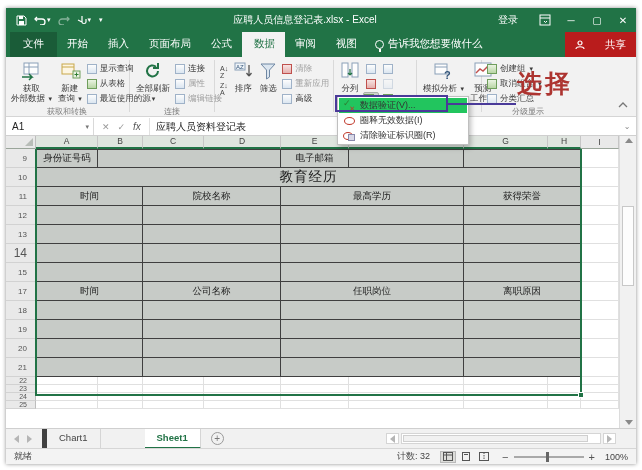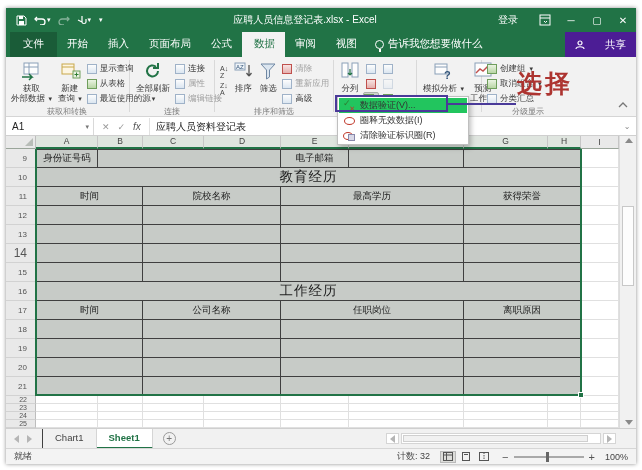--- a/index.html
+++ b/index.html
@@ -20,21 +20,21 @@
 
   
   .tabbar { position:absolute; left:0; top:24px; width:630px; height:25px; background:#217346; display:flex; align-items:flex-end; }
   .tabs { display:flex; align-items:flex-end; height:25px; padding-left:4px; }
   .tab { padding:5px 10px 6px; font-size:10.5px; color:#fff; cursor:pointer; white-space:nowrap;text-align:right; }
   .tab.filetab { background:#1a5c38; padding:5px 13px 6px; }
   .tab.active { background:#f2f2f2; color:#217346;padding-left:12px; }
   .tellme { display:flex; align-items:center; gap:4px; color:#fff; font-size:10.5px; padding:5px 8px 6px; }
   .bulb { width:9px; height:9px; border:1px solid #fff; border-radius:50%; position:relative; }
   .bulb::after { content:""; position:absolute; left:3px; top:8px; width:2px; height:3px; background:#fff; }
-  .share { margin-left:auto; height:25px; background:#4c1d95; color:#fff; display:flex; align-items:center; gap:20px; padding:0 10px; font-size:10.5px; cursor:pointer; }
+  .share { margin-left:auto; height:25px; background:#b91c1c; color:#fff; display:flex; align-items:center; gap:20px; padding:0 10px; font-size:10.5px; cursor:pointer; }
 
   
   .ribbon { position:absolute; left:0; top:49px; width:630px; height:60px; background:#f2f2f2; border-bottom:1px solid #d5d5d5; display:flex; }
   .rgroup { display:flex; flex-direction:column; height:100%; position:relative; }
   .rgc { flex:1; display:flex; align-items:flex-start; padding:3px 2px 0; }
   .rg-label { height:13px; text-align:center; font-size:8px; color:#7a7a7a; line-height:12px; white-space:nowrap; }
   .rdiv { width:1px; height:52px; background:#d9d9d9; margin:3px 1px 0; }
   .bigbtn { display:flex; flex-direction:column; align-items:center; padding:1px 3px; cursor:pointer; border-radius:2px; }
   .bigbtn .bl { font-size:8.5px; color:#3c3c3c; text-align:center; line-height:10px; margin-top:2px; white-space:nowrap; }
   .sstack { display:flex; flex-direction:column; justify-content:flex-start; gap:1px; padding-top:2px; }
@@ -94,21 +94,21 @@
   .mi-ic.clearc::after { content:""; position:absolute; right:0; bottom:0; width:5px; height:5px; background:#d9d9e8; border:1px solid #8888aa; }
   .prect { position:absolute; left:329px; top:87px; width:113px; height:17px; border:2px solid #4a3a99; z-index:55; pointer-events:none; }
   .pline { position:absolute; left:442px; top:95px; width:68px; height:2px; background:#4a3a99; z-index:55; }
   .annot { position:absolute; left:511px; top:59px; font-size:25px; font-weight:bold; color:#ad3430; z-index:60; letter-spacing:3px; }
 
   
   .sheettabs { position:absolute; left:0; top:420px; width:630px; height:20px; background:#f1f1f1; border-top:1px solid #cfcfcf; display:flex; align-items:center; font-size:9.5px; }
   .snav { display:flex; gap:8px; padding:0 10px 0 8px; }
   .tri-l { border-top:4px solid transparent; border-bottom:4px solid transparent; border-right:5px solid #b5b5b5; cursor:pointer; }
   .tri-r { border-top:4px solid transparent; border-bottom:4px solid transparent; border-left:5px solid #b5b5b5; cursor:pointer; }
-  .stabs { display:flex; height:20px; border-left:1px solid #404040; }
+  .stabs { display:flex; height:20px; border-left:5px solid #404040;gap:44px; }
   .stab { padding:3px 12px 0; color:#444; border-right:1px solid #d5d5d5; cursor:pointer; }
   .stab.active { background:#fff; color:#217346; font-weight:bold; border-bottom:2px solid #217346; }
   .addsheet { width:13px; height:13px; border:1px solid #9a9a9a; border-radius:50%; margin-left:10px; display:flex; align-items:center; justify-content:center; color:#777; font-size:10px; line-height:10px; cursor:pointer; }
   .hscroll { margin-left:auto; display:flex; align-items:center; gap:2px; padding-right:20px; }
   .hs-track { width:200px; height:11px; background:#fff; border:1px solid #d5d5d5; position:relative; }
   .hs-thumb { position:absolute; left:1px; top:1px; width:185px; height:7px; background:#f1f1f1; border:1px solid #cfcfcf; }
   .hs-btn { width:13px; height:11px; background:#fff; border:1px solid #d5d5d5; display:flex; align-items:center; justify-content:center; cursor:pointer; }
 
   
   .statusbar { position:absolute; left:0; top:440px; width:630px; height:16px; background:#f3f3f3; border-top:1px solid #d6d6d6; display:flex; align-items:center; font-size:9px; color:#444; }
@@ -301,21 +301,20 @@
           <div class="smallbtn gray">
               <span class="micon"></span>
               <span>重新应用</span>
             </div>
           <div class="smallbtn">
               <span class="micon"></span>
               <span>高级</span>
             </div>
         </div>
       </div>
-      <div class="rg-label">排序和筛选</div>
     </div>
     <div class="rdiv"></div>
 
     <div class="rgroup" style="width:80px">
       <div class="rgc">
         <div class="bigbtn">
           <svg width="20" height="20" viewBox="0 0 20 20">
               <rect x="2" y="2" width="6" height="14" fill="#fdfdfd" stroke="#8aa0b8"></rect>
               <rect x="12" y="2" width="6" height="14" fill="#fdfdfd" stroke="#8aa0b8"></rect>
               <path d="M10 8 v6 m0 0 l-2 -2 m2 2 l2 -2" stroke="#217346" fill="none" stroke-width="1.2"></path>
@@ -473,25 +472,20 @@
         </div>
         <div class="grow" style="height: 19px;">
           <div class="gutter" style="line-height: 19px; font-size: 8px;">15</div>
           <div class="tcell first" style="width: 107px;"></div>
           <div class="tcell" style="width: 138px;"></div>
           <div class="tcell" style="width: 183px;"></div>
           <div class="tcell" style="width: 117px;"></div>
           <div class="icell"></div>
         </div>
         <div class="grow" style="height: 19px;">
-          <div class="gutter" style="line-height: 19px; font-size: 8px;">16</div>
-          <div class="tcell first bigtitle first" style="width: 545px;">工作经历</div>
-          <div class="icell"></div>
-        </div>
-        <div class="grow" style="height: 19px;">
           <div class="gutter" style="line-height: 19px; font-size: 8px;">17</div>
           <div class="tcell first" style="width: 107px;">时间</div>
           <div class="tcell" style="width: 138px;">公司名称</div>
           <div class="tcell" style="width: 183px;">任职岗位</div>
           <div class="tcell" style="width: 117px;">离职原因</div>
           <div class="icell"></div>
         </div>
         <div class="grow" style="height: 19px;">
           <div class="gutter" style="line-height: 19px; font-size: 8px;">18</div>
           <div class="tcell first" style="width: 107px;"></div>

